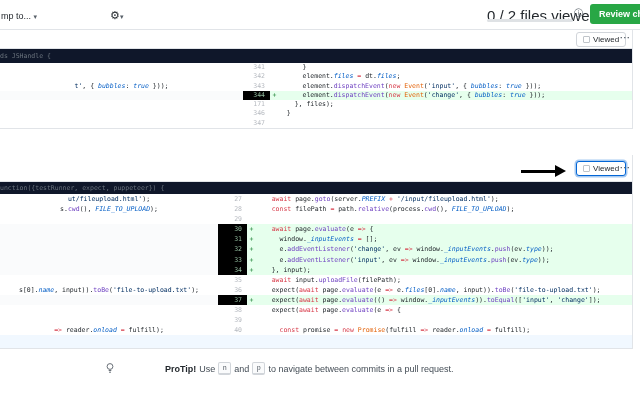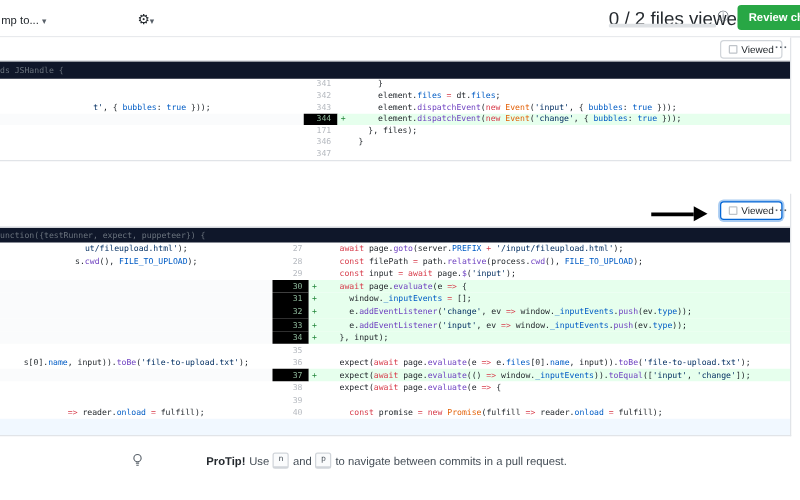--- a/index.html
+++ b/index.html
@@ -55,21 +55,21 @@
   .card2 .num{width:29px;}
   .new{flex:1;display:flex;overflow:hidden;}
   .marker{width:9px;flex:none;text-align:center;color:#22863a;}
   .row-add .old{background:#fafbfc;}
   .row-add .num{background:#000000;color:#8fb89b;}
   .row-add .new{background:#e6ffed;}
   .bottom-hunk{height:13px;background:#f1f8ff;}
   
   .tk-k{color:#d73a49;}
   .tk-fn{color:#6f42c1;}
-  .tk-c{color:#005cc5;}
+  .tk-c{color:#005cc5;font-style:italic;}
   .tk-s{color:#032f62;}
   .tk-cl{color:#e36209;}
   
   .protip{position:absolute;left:106px;top:362px;display:flex;align-items:center;gap:3px;font-size:9px;color:#444d56;white-space:nowrap;}
   .protip .bold{font-weight:bold;color:#24292e;padding-left:48px;}
   .kbd{display:inline-block;min-width:7px;padding:0 2px;height:10px;line-height:10px;border:1px solid #d1d5da;
     border-bottom-width:2px;border-radius:2px;background:#fafbfc;font-size:6.5px;text-align:center;color:#444d56;}
   .bulb{flex:none;}
 </style>
 </head>
@@ -113,27 +113,27 @@
     <span class="viewed-btn">
       <span class="checkbox"></span>
       <span>Viewed</span>
     </span>
     <span class="kebab">···</span>
   </div>
   <div class="hunk"><span>unction({testRunner, expect, puppeteer}) {</span></div>
   <div>
       <div class="drow"><div class="old"><span class="tk-s">ut/fileupload.html'</span><span>);</span></div><div class="num">27</div><div class="new"><span class="marker"></span><span><span>    </span><span class="tk-k">await</span><span> page.</span><span class="tk-fn">goto</span><span>(server.</span><span class="tk-c">PREFIX</span><span> </span><span class="tk-k">+</span><span> </span><span class="tk-s">'/input/fileupload.html'</span><span>);</span></span></div></div>
       <div class="drow"><div class="old"><span>s.</span><span class="tk-fn">cwd</span><span>(), </span><span class="tk-c">FILE_TO_UPLOAD</span><span>);</span></div><div class="num">28</div><div class="new"><span class="marker"></span><span><span>    </span><span class="tk-k">const</span><span> filePath </span><span class="tk-k">=</span><span> path.</span><span class="tk-fn">relative</span><span>(process.</span><span class="tk-fn">cwd</span><span>(), </span><span class="tk-c">FILE_TO_UPLOAD</span><span>);</span></span></div></div>
-      <div class="drow"><div class="old"></div><div class="num">29</div><div class="new"><span class="marker"></span><span><span>    </span><span class="tk-k">const</span><span> input </span><span class="tk-k">=</span><span> </span><span class="tk-k">await</span><span> page.</span><span class="tk-fn">$</span><span>(</span><span class="tk-s">'input'</span><span>);</span></span></div></div>
+      <div class="drow"><div class="old"></div><div class="num">29</div><div class="new"><span class="marker"></span></div></div>
       <div class="drow row-add"><div class="old"></div><div class="num">30</div><div class="new"><span class="marker">+</span><span><span>    </span><span class="tk-k">await</span><span> page.</span><span class="tk-fn">evaluate</span><span>(e </span><span class="tk-k">=&gt;</span><span> {</span></span></div></div>
       <div class="drow row-add"><div class="old"></div><div class="num">31</div><div class="new"><span class="marker">+</span><span><span>      window.</span><span class="tk-c">_inputEvents</span><span> </span><span class="tk-k">=</span><span> [];</span></span></div></div>
       <div class="drow row-add"><div class="old"></div><div class="num">32</div><div class="new"><span class="marker">+</span><span><span>      e.</span><span class="tk-fn">addEventListener</span><span>(</span><span class="tk-s">'change'</span><span>, ev </span><span class="tk-k">=&gt;</span><span> window.</span><span class="tk-c">_inputEvents</span><span>.</span><span class="tk-fn">push</span><span>(ev.</span><span class="tk-c">type</span><span>));</span></span></div></div>
       <div class="drow row-add"><div class="old"></div><div class="num">33</div><div class="new"><span class="marker">+</span><span><span>      e.</span><span class="tk-fn">addEventListener</span><span>(</span><span class="tk-s">'input'</span><span>, ev </span><span class="tk-k">=&gt;</span><span> window.</span><span class="tk-c">_inputEvents</span><span>.</span><span class="tk-fn">push</span><span>(ev.</span><span class="tk-c">type</span><span>));</span></span></div></div>
       <div class="drow row-add"><div class="old"></div><div class="num">34</div><div class="new"><span class="marker">+</span><span><span>    }, input);</span></span></div></div>
-      <div class="drow"><div class="old"></div><div class="num">35</div></div>
+      <div class="drow"><div class="old"></div><div class="num">35</div><div class="new"><span class="marker"></span><span><span>    </span><span class="tk-k">await</span><span> input.</span><span class="tk-fn">uploadFile</span><span>(filePath);</span></span></div></div>
       <div class="drow"><div class="old"><span>s[0].</span><span class="tk-c">name</span><span>, input)).</span><span class="tk-fn">toBe</span><span>(</span><span class="tk-s">'file-to-upload.txt'</span><span>);</span></div><div class="num">36</div><div class="new"><span class="marker"></span><span><span>    expect(</span><span class="tk-k">await</span><span> page.</span><span class="tk-fn">evaluate</span><span>(e </span><span class="tk-k">=&gt;</span><span> e.</span><span class="tk-c">files</span><span>[0].</span><span class="tk-c">name</span><span>, input)).</span><span class="tk-fn">toBe</span><span>(</span><span class="tk-s">'file-to-upload.txt'</span><span>);</span></span></div></div>
       <div class="drow row-add"><div class="old"></div><div class="num">37</div><div class="new"><span class="marker">+</span><span><span>    expect(</span><span class="tk-k">await</span><span> page.</span><span class="tk-fn">evaluate</span><span>(() </span><span class="tk-k">=&gt;</span><span> window.</span><span class="tk-c">_inputEvents</span><span>)).</span><span class="tk-fn">toEqual</span><span>([</span><span class="tk-s">'input'</span><span>, </span><span class="tk-s">'change'</span><span>]);</span></span></div></div>
       <div class="drow"><div class="old"></div><div class="num">38</div><div class="new"><span class="marker"></span><span><span>    expect(</span><span class="tk-k">await</span><span> page.</span><span class="tk-fn">evaluate</span><span>(e </span><span class="tk-k">=&gt;</span><span> {</span></span></div></div>
       <div class="drow"><div class="old"></div><div class="num">39</div><div class="new"><span class="marker"></span></div></div>
       <div class="drow"><div class="old"><span class="tk-k">=&gt;</span><span> reader.</span><span class="tk-c">onload</span><span> </span><span class="tk-k">=</span><span> fulfill);</span></div><div class="num">40</div><div class="new"><span class="marker"></span><span><span>      </span><span class="tk-k">const</span><span> promise </span><span class="tk-k">=</span><span> </span><span class="tk-k">new</span><span> </span><span class="tk-cl">Promise</span><span>(fulfill </span><span class="tk-k">=&gt;</span><span> reader.</span><span class="tk-c">onload</span><span> </span><span class="tk-k">=</span><span> fulfill);</span></span></div></div>
     </div>
   <div class="bottom-hunk"></div>
 </div>
 
 <div class="protip">

